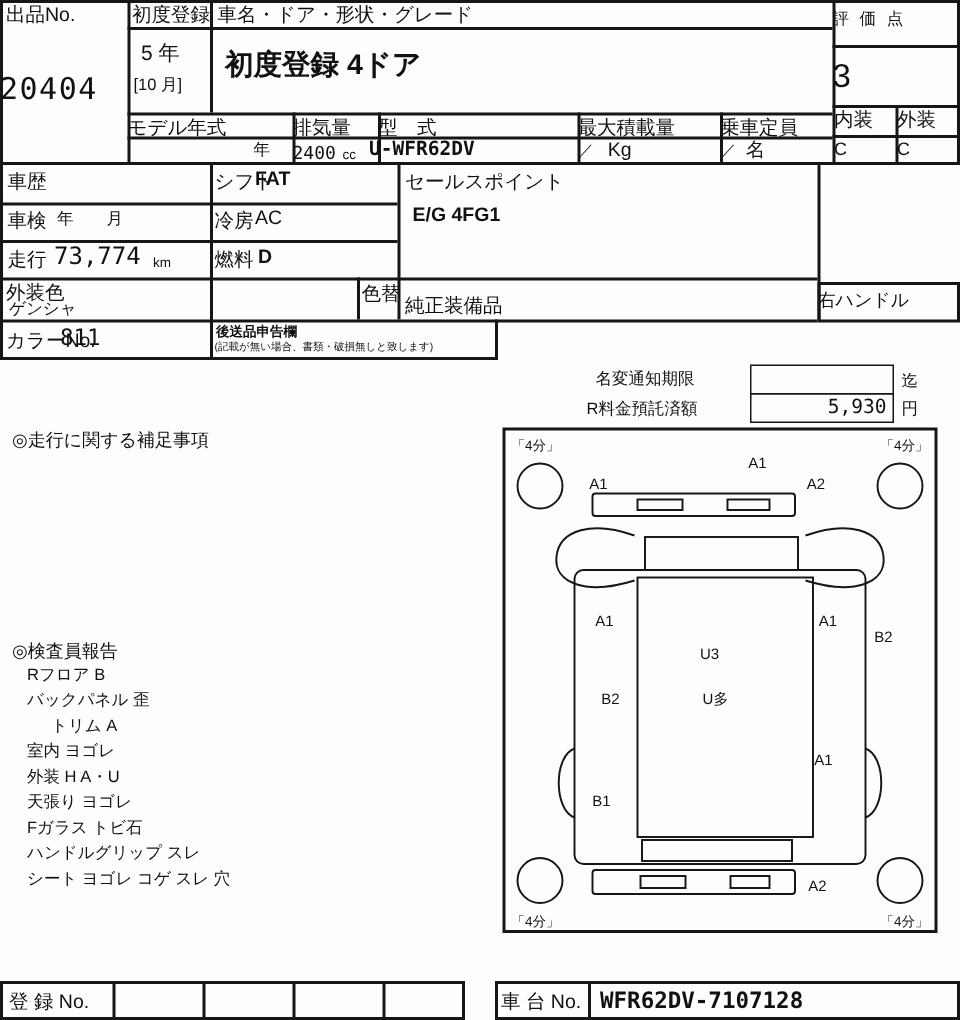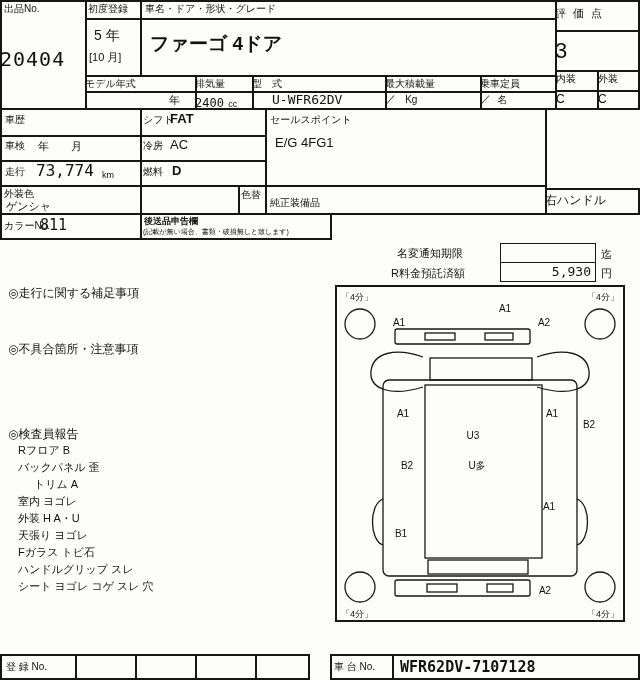--- a/index.html
+++ b/index.html
@@ -5,21 +5,21 @@
 *{margin:0;padding:0;box-sizing:border-box}
 html,body{background:#ffffff}
 .sheet{position:relative;width:640px;height:680px;background:#fdfdfb;font-family:"Liberation Sans","DejaVu Sans",sans-serif;color:#111;overflow:hidden}
 .t{position:absolute;white-space:nowrap;line-height:1.15}
 .c{text-align:left}
 .r{text-align:right}
 .vl{position:absolute;width:2px;background:#161616}
 .hl{position:absolute;height:2px;background:#161616}
 .bx{position:absolute;border:2px solid #161616}
 .mono{font-family:"DejaVu Sans Mono","Liberation Mono",monospace}
-.f7{font-size:7px}.f9{font-size:9px}.f10{font-size:10px}.f11{font-size:11px}.f12{font-size:12px}
+.f7{font-size:7px}.f9{font-size:9px}.f10{font-size:13px}.f11{font-size:11px}.f12{font-size:12px}
 .f13{font-size:13px}.f14{font-size:14px}.f15{font-size:15px}.f16{font-size:16px}.f19{font-size:19px}
 .f20{font-size:20px}.f22{font-size:22px}
 svg text{fill:#111;font-family:"Liberation Sans","DejaVu Sans",sans-serif}
 </style>
 </head>
 <body>
 
 <div class="sheet">
 
   <div class="bx" style="left:0;top:0;width:640px;height:110px"></div>
@@ -39,35 +39,35 @@
   <div class="vl" style="left:597px;top:70px;height:40px"></div>
 
   <div class="t f10" style="left:4px;top:3px">出品No.</div>
   <div class="t f20 c mono" style="left:0;top:48px;width:85px;letter-spacing:1px">20404</div>
 
   <div class="t f10" style="left:88px;top:3px">初度登録</div>
   <div class="t f14" style="left:94px;top:27px">5 年</div>
   <div class="t f11" style="left:89px;top:51px">[10 月]</div>
 
   <div class="t f10" style="left:145px;top:3px">車名・ドア・形状・グレード</div>
-  <div class="t f19" style="left:150px;top:33px;font-weight:600">ファーゴ 4ドア</div>
+  <div class="t f19" style="left:150px;top:33px;font-weight:600">初度登録 4ドア</div>
 
   <div class="t f11 c" style="left:555px;top:7px;width:85px;letter-spacing:2px">評 価 点</div>
   <div class="t f22 c" style="left:555px;top:38px;width:85px">3</div>
   <div class="t f10 c" style="left:556px;top:73px;width:40px">内装</div>
   <div class="t f10 c" style="left:598px;top:73px;width:41px">外装</div>
   <div class="t f12 c" style="left:556px;top:93px;width:40px">C</div>
   <div class="t f12 c" style="left:598px;top:93px;width:41px">C</div>
 
   <div class="t f10 c" style="left:85px;top:78px;width:110px">モデル年式</div>
   <div class="t f11 r" style="left:85px;top:94px;width:95px">年</div>
   <div class="t f10 c" style="left:195px;top:78px;width:71px">排気量</div>
   <div class="t c" style="left:195px;top:93px;width:57px"><span class="f12 mono">2400</span> <span class="f9">cc</span></div>
   <div class="t f10 c" style="left:252px;top:78px;width:108px">型　式</div>
-  <div class="t f13 mono" style="left:272px;top:93px;font-weight:400">U-WFR62DV</div>
+  <div class="t f13 mono" style="left:246px;top:93px;font-weight:700">U-WFR62DV</div>
   <div class="t f10 c" style="left:385px;top:78px;width:95px">最大積載量</div>
   <div class="t c f11" style="left:385px;top:93px;width:95px"><span>／</span>&nbsp;&nbsp;&nbsp;<span class="f10">Kg</span></div>
   <div class="t f10 c" style="left:480px;top:78px;width:75px">乗車定員</div>
   <div class="t c f11" style="left:480px;top:93px;width:75px"><span>／</span>&nbsp;&nbsp;<span class="f10">名</span></div>
 
   <div class="vl" style="left:0;top:110px;height:130px"></div>
   <div class="vl" style="left:140px;top:110px;height:130px"></div>
   <div class="vl" style="left:265px;top:110px;height:103px"></div>
   <div class="vl" style="left:238px;top:185px;height:28px"></div>
   <div class="vl" style="left:545px;top:110px;height:103px"></div>
@@ -75,21 +75,21 @@
   <div class="hl" style="left:0;top:135px;width:265px"></div>
   <div class="hl" style="left:0;top:160px;width:265px"></div>
   <div class="hl" style="left:0;top:185px;width:545px"></div>
   <div class="hl" style="left:0;top:213px;width:545px"></div>
   <div class="hl" style="left:0;top:238px;width:330px"></div>
 
   <div class="t f10" style="left:5px;top:114px">車歴</div>
   <div class="t f10" style="left:143px;top:114px">シフト</div>
   <div class="t f13" style="left:170px;top:112px;font-weight:600">FAT</div>
   <div class="t f10" style="left:270px;top:114px">セールスポイント</div>
-  <div class="t f13" style="left:275px;top:136px;font-weight:400">E/G 4FG1</div>
+  <div class="t f13" style="left:275px;top:136px;font-weight:700">E/G 4FG1</div>
 
   <div class="t f10" style="left:5px;top:140px">車検</div>
   <div class="t f11 c" style="left:38px;top:140px;width:95px">年　　月</div>
   <div class="t f10" style="left:143px;top:140px">冷房</div>
   <div class="t f13" style="left:170px;top:138px;font-weight:400">AC</div>
 
   <div class="t f10" style="left:5px;top:166px">走行</div>
   <div class="t f16 mono" style="left:36px;top:162px">73,774</div>
   <div class="t f9" style="left:102px;top:170px">km</div>
   <div class="t f10" style="left:143px;top:166px">燃料</div>
@@ -110,21 +110,20 @@
 
   <div class="t f11" style="left:397px;top:247px">名変通知期限</div>
   <div class="bx" style="left:500px;top:243px;width:96px;height:20px;border-width:1.5px"></div>
   <div class="t f11" style="left:601px;top:248px">迄</div>
   <div class="t f11" style="left:391px;top:267px">R料金預託済額</div>
   <div class="bx" style="left:500px;top:262px;width:96px;height:20px;border-width:1.5px"></div>
   <div class="t f13 r mono" style="left:500px;top:265px;width:91px">5,930</div>
   <div class="t f11" style="left:601px;top:267px">円</div>
 
   <div class="t f12" style="left:8px;top:287px">◎走行に関する補足事項</div>
-  <div class="t f12" style="left:8px;top:343px">◎不具合箇所・注意事項</div>
   <div class="t f12" style="left:8px;top:428px">◎検査員報告</div>
   <div class="t f11" style="left:18px;top:444px">Rフロア B</div>
   <div class="t f11" style="left:18px;top:461px">バックパネル 歪</div>
   <div class="t f11" style="left:34px;top:478px">トリム A</div>
   <div class="t f11" style="left:18px;top:495px">室内 ヨゴレ</div>
   <div class="t f11" style="left:18px;top:512px">外装 H A・U</div>
   <div class="t f11" style="left:18px;top:529px">天張り ヨゴレ</div>
   <div class="t f11" style="left:18px;top:546px">Fガラス トビ石</div>
   <div class="t f11" style="left:18px;top:563px">ハンドルグリップ スレ</div>
   <div class="t f11" style="left:18px;top:580px">シート ヨゴレ コゲ スレ 穴</div>

